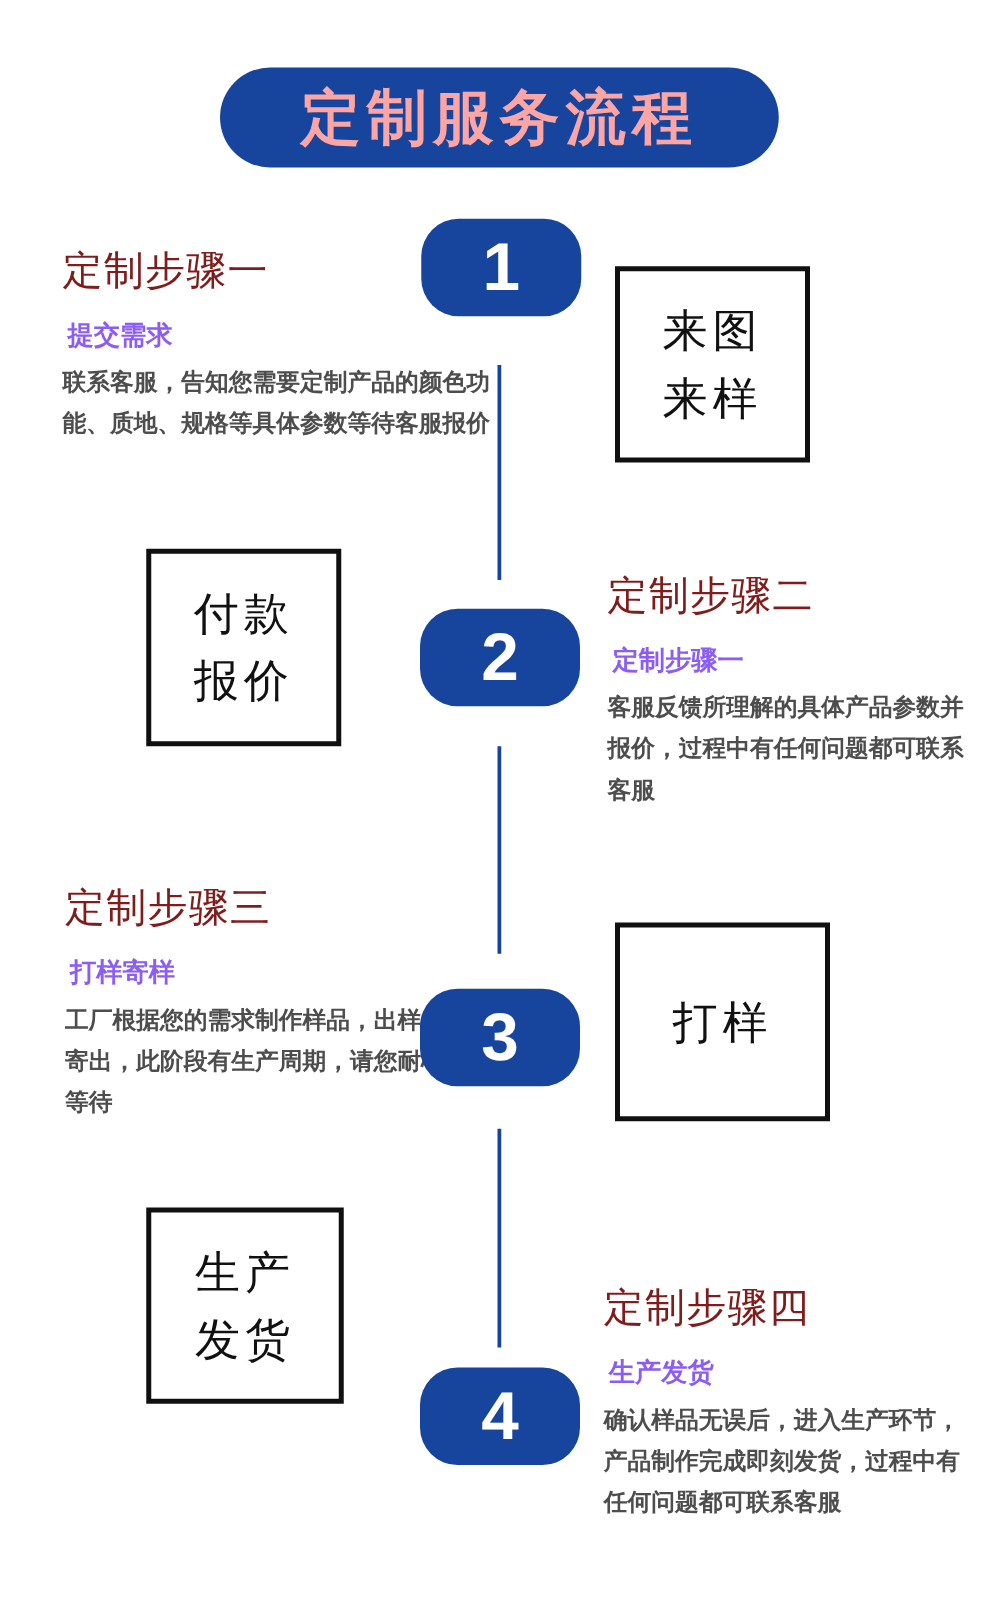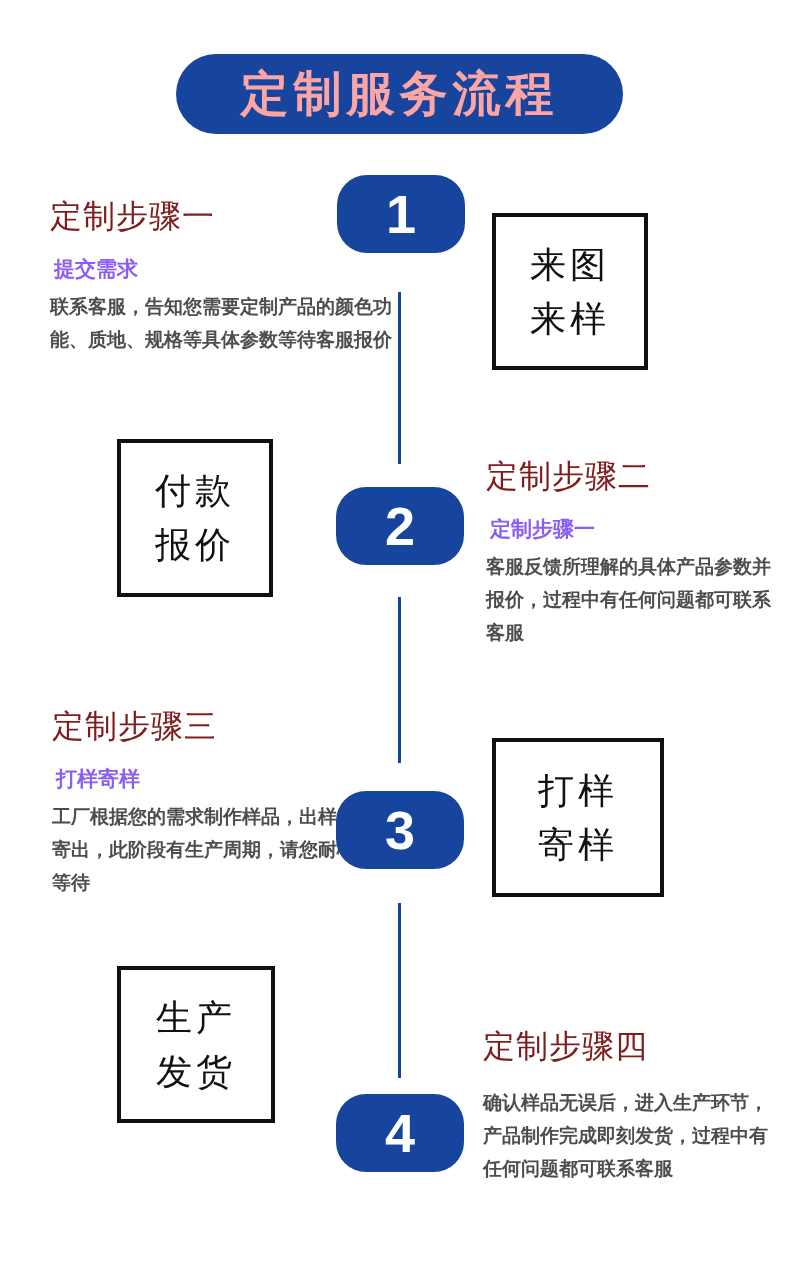--- a/index.html
+++ b/index.html
@@ -110,26 +110,26 @@
 <div class="abs step-text text-3">
   <h2>定制步骤三</h2>
   <h3>打样寄样</h3>
   <p>工厂根据您的需求制作样品，出样后寄出，此阶段有生产周期，请您耐心等待</p>
 </div>
 <div class="abs badge badge-3">
   <span>3</span>
 </div>
 <div class="abs label-box box-3">
   <span>打样</span>
-  <span>寄样</span>
 </div>
 
 <div class="abs label-box box-4">
   <span>生产</span>
   <span>发货</span>
 </div>
 <div class="abs badge badge-4">
   <span>4</span>
 </div>
 <div class="abs step-text text-4">
   <h2>定制步骤四</h2>
+  <h3>生产发货</h3>
   <p>确认样品无误后，进入生产环节，产品制作完成即刻发货，过程中有任何问题都可联系客服</p>
 </div>
 
 </body></html>

